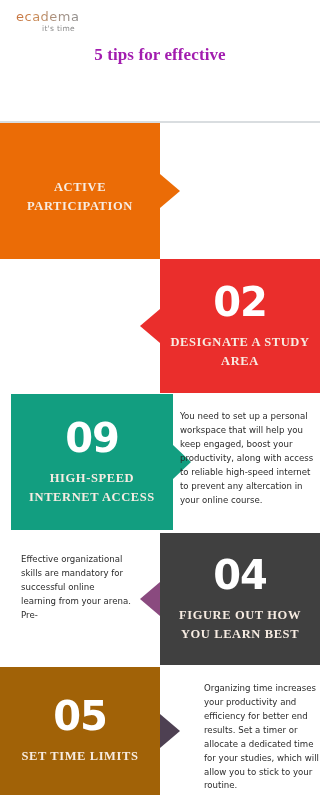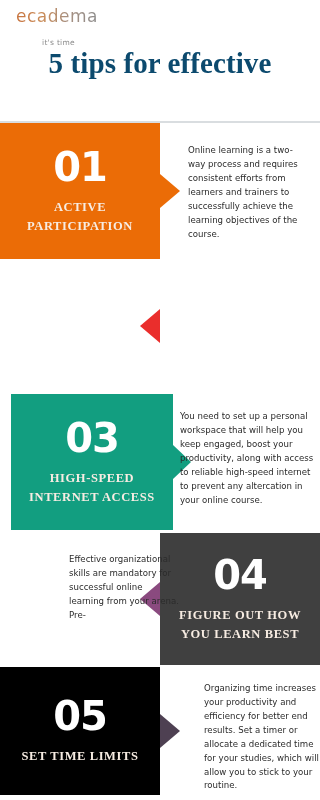--- a/index.html
+++ b/index.html
@@ -23,52 +23,52 @@
   }
   .logo {
     position: absolute;
     left: 16px;
     top: 8px;
     text-align: center;
     line-height: 1;
   }
   .logo-word {
     font-family: "DejaVu Sans", sans-serif;
-    font-size: 17px;
+    font-size: 13px;
     letter-spacing: 0.5px;
     font-weight: 400;
     background: linear-gradient(90deg, #c8743f 0%, #c98a56 32%, #a89080 62%, #8d8d8d 100%);
     -webkit-background-clip: text;
     background-clip: text;
     color: transparent;
     -webkit-text-fill-color: transparent;
     display: inline-block;
     text-align: center;
   }
   .logo-tag {
     font-family: "DejaVu Sans", sans-serif;
     font-size: 7.5px;
     color: #8a8a8a;
     letter-spacing: 0.3px;
-    margin-top: 14px;
+    margin-top: 1px;
     margin-left: 26px;
     display: block;
     text-align: left;
   }
   .headline {
     position: absolute;
     left: 0;
     right: 0;
     top: 44px;
     text-align: center;
     font-family: "Liberation Serif", serif;
     font-weight: bold;
-    font-size: 29px;
+    font-size: 17px;
     line-height: 1.32;
-    color: #0c4a6e;
+    color: #a21caf;
     letter-spacing: 0.1px;
   }
   .rule {
     position: absolute;
     left: 0;
     right: 0;
     top: 121px;
     height: 2px;
     background: #d9dde0;
   }
@@ -139,58 +139,60 @@
   
   #tip3 { top: 394px; height: 136px; }
   #tip3 .panel { left: 11px; width: 162px; background: #129e80; }
   #tip3 .arrow { left: 173px; border-left: 18px solid #129e80; }
   #tip3 .body-text { left: 180px; top: 16px; width: 136px; }
 
   
   #tip4 { top: 533px; height: 132px; }
   #tip4 .panel { right: 0; width: 160px; background: #404040; }
   #tip4 .arrow { right: 160px; border-right: 20px solid #8a4a7f; }
-  #tip4 .body-text { left: 21px; top: 20px; width: 110px; margin-left: 48px; }
+  #tip4 .body-text { left: 21px; top: 20px; width: 110px; }
 
   
   #tip5 { top: 667px; height: 128px; }
-  #tip5 .panel { left: 0; width: 160px; background: #000000; }
+  #tip5 .panel { left: 0; width: 160px; background: #a16207; }
   #tip5 .arrow { left: 160px; border-left: 20px solid #4e4052; }
   #tip5 .body-text { left: 188px; top: 15px; width: 124px; margin-left: 16px; }
 </style>
 </head>
 <body>
 
 <div class="header">
   <div class="logo">
     <span class="logo-word">ecadema</span>
     <span class="logo-tag">it's time</span>
   </div>
   <div class="headline">
     <div>5 tips for effective</div>
   </div>
   <div class="rule"></div>
 </div>
 
 <div class="tip" id="tip1">
   <div class="panel">
-    <div class="num">01</div>
     <div class="cap">ACTIVE PARTICIPATION</div>
   </div>
   <div class="arrow"></div>
-  <div class="body-text">Online learning is a two-way process and requires consistent efforts from learners and trainers to successfully achieve the learning objectives of the course.</div>
 </div>
 
 <div class="tip" id="tip2">
+  <div class="panel">
+    <div class="num">02</div>
+    <div class="cap">DESIGNATE A STUDY AREA</div>
+  </div>
   <div class="arrow"></div>
 </div>
 
 <div class="tip" id="tip3">
   <div class="panel">
-    <div class="num">03</div>
+    <div class="num">09</div>
     <div class="cap">HIGH-SPEED INTERNET ACCESS</div>
   </div>
   <div class="arrow"></div>
   <div class="body-text">You need to set up a personal workspace that will help you keep engaged, boost your productivity, along with access to reliable high-speed internet to prevent any altercation in your online course.</div>
 </div>
 
 <div class="tip" id="tip4">
   <div class="panel">
     <div class="num">04</div>
     <div class="cap">FIGURE OUT HOW YOU LEARN BEST</div>

